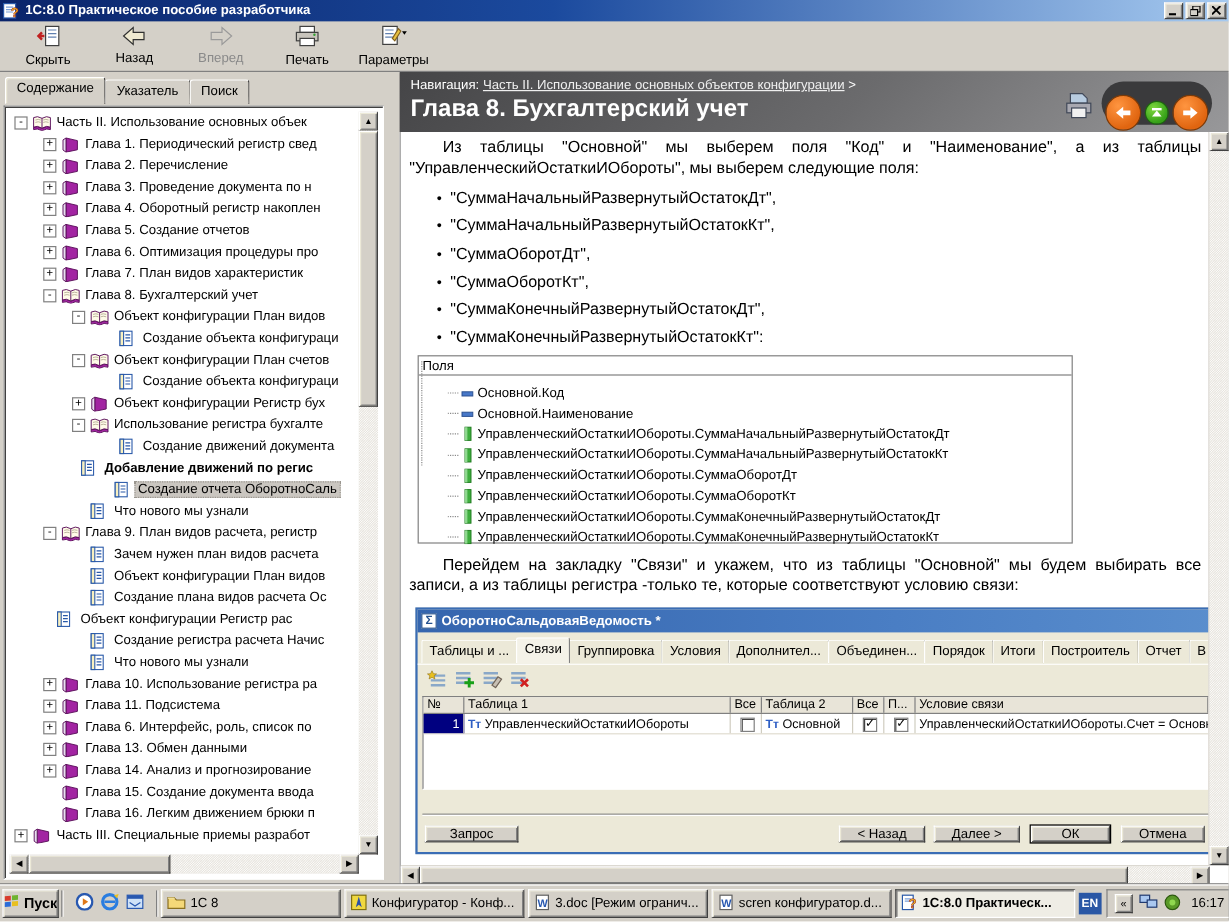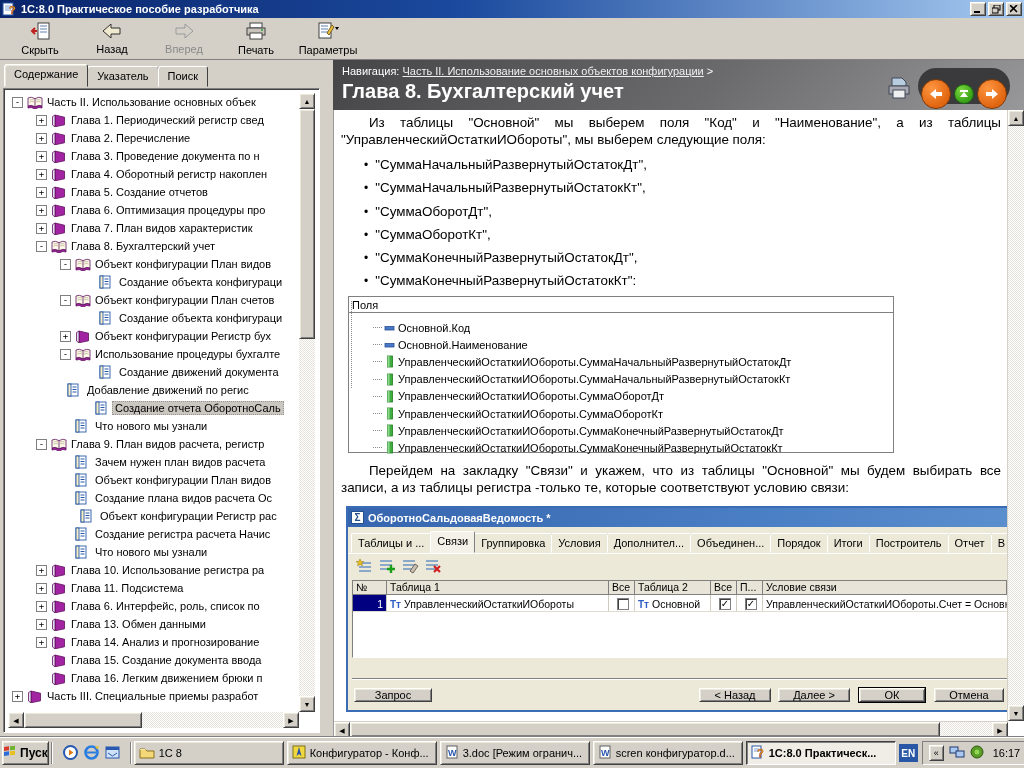--- a/index.html
+++ b/index.html
@@ -392,36 +392,36 @@
             <div class="trow" style="padding-left: 54px;">
               <span class="expslot expbox">-</span>
               <span class="ticon">
                 <svg width="16" height="14" viewBox="0 0 16 14">
                   <path d="M1 11 Q4 9.5 8 12 Q12 9.5 15 11 L15 13 Q12 11.5 8 14 Q4 11.5 1 13 Z" fill="#a224a2" stroke="#5c125c" stroke-width="0.8"></path>
                   <path d="M1 3 Q4 1.2 8 3.6 Q12 1.2 15 3 L15 11 Q12 9.3 8 11.8 Q4 9.3 1 11 Z" fill="#fffbe8" stroke="#5c125c" stroke-width="0.8"></path>
                   <path d="M8 3.6 L8 11.8" stroke="#5c125c" stroke-width="0.8"></path>
                   <path d="M2.5 5 Q5 4 7 5 M2.5 7 Q5 6 7 7 M9 5 Q11 4 13.5 5 M9 7 Q11 6 13.5 7" stroke="#b0a890" fill="none" stroke-width="0.7"></path>
                 </svg>
               </span>
-              <span class="tlabel">Использование процедуры бухгалте</span>
+              <span class="tlabel">Использование регистра бухгалте</span>
             </div>
             <div class="trow" style="padding-left: 78px;">
               <span class="expslot"></span>
               <span class="ticon">
                 <svg width="12" height="14" viewBox="0 0 12 14">
                   <rect x="1" y="1" width="10" height="12" fill="#fff" stroke="#2858a8" stroke-width="0.9"></rect>
                   <rect x="1" y="1" width="3" height="12" fill="#f8f0c0" stroke="#2858a8" stroke-width="0.9"></rect>
                   <line x1="5.5" y1="4" x2="9.5" y2="4" stroke="#2858a8"></line>
                   <line x1="5.5" y1="6.5" x2="9.5" y2="6.5" stroke="#2858a8"></line>
                   <line x1="5.5" y1="9" x2="9.5" y2="9" stroke="#2858a8"></line>
                 </svg>
               </span>
               <span class="tlabel">Создание движений документа</span>
             </div>
-            <div class="trow" style="padding-left: 46px;">
+            <div class="trow" style="padding-left: 46px; font-weight: bold;">
               <span class="expslot"></span>
               <span class="ticon">
                 <svg width="12" height="14" viewBox="0 0 12 14">
                   <rect x="1" y="1" width="10" height="12" fill="#fff" stroke="#2858a8" stroke-width="0.9"></rect>
                   <rect x="1" y="1" width="3" height="12" fill="#f8f0c0" stroke="#2858a8" stroke-width="0.9"></rect>
                   <line x1="5.5" y1="4" x2="9.5" y2="4" stroke="#2858a8"></line>
                   <line x1="5.5" y1="6.5" x2="9.5" y2="6.5" stroke="#2858a8"></line>
                   <line x1="5.5" y1="9" x2="9.5" y2="9" stroke="#2858a8"></line>
                 </svg>
               </span>
@@ -497,21 +497,21 @@
                 <svg width="12" height="14" viewBox="0 0 12 14">
                   <rect x="1" y="1" width="10" height="12" fill="#fff" stroke="#2858a8" stroke-width="0.9"></rect>
                   <rect x="1" y="1" width="3" height="12" fill="#f8f0c0" stroke="#2858a8" stroke-width="0.9"></rect>
                   <line x1="5.5" y1="4" x2="9.5" y2="4" stroke="#2858a8"></line>
                   <line x1="5.5" y1="6.5" x2="9.5" y2="6.5" stroke="#2858a8"></line>
                   <line x1="5.5" y1="9" x2="9.5" y2="9" stroke="#2858a8"></line>
                 </svg>
               </span>
               <span class="tlabel">Создание плана видов расчета Ос</span>
             </div>
-            <div class="trow" style="padding-left: 59px;">
+            <div class="trow" style="padding-left: 26px;">
               <span class="expslot"></span>
               <span class="ticon">
                 <svg width="12" height="14" viewBox="0 0 12 14">
                   <rect x="1" y="1" width="10" height="12" fill="#fff" stroke="#2858a8" stroke-width="0.9"></rect>
                   <rect x="1" y="1" width="3" height="12" fill="#f8f0c0" stroke="#2858a8" stroke-width="0.9"></rect>
                   <line x1="5.5" y1="4" x2="9.5" y2="4" stroke="#2858a8"></line>
                   <line x1="5.5" y1="6.5" x2="9.5" y2="6.5" stroke="#2858a8"></line>
                   <line x1="5.5" y1="9" x2="9.5" y2="9" stroke="#2858a8"></line>
                 </svg>
               </span>

